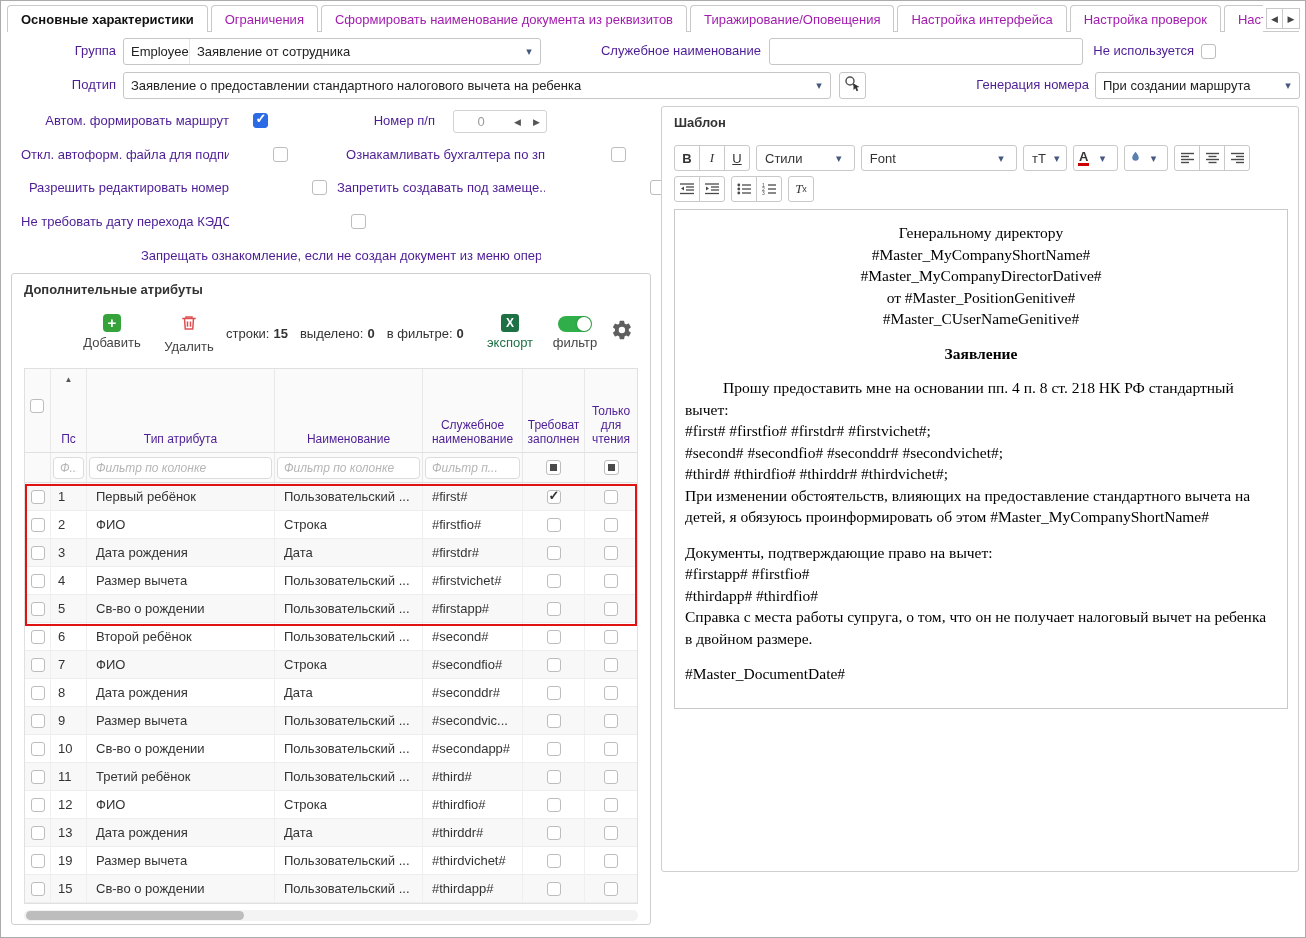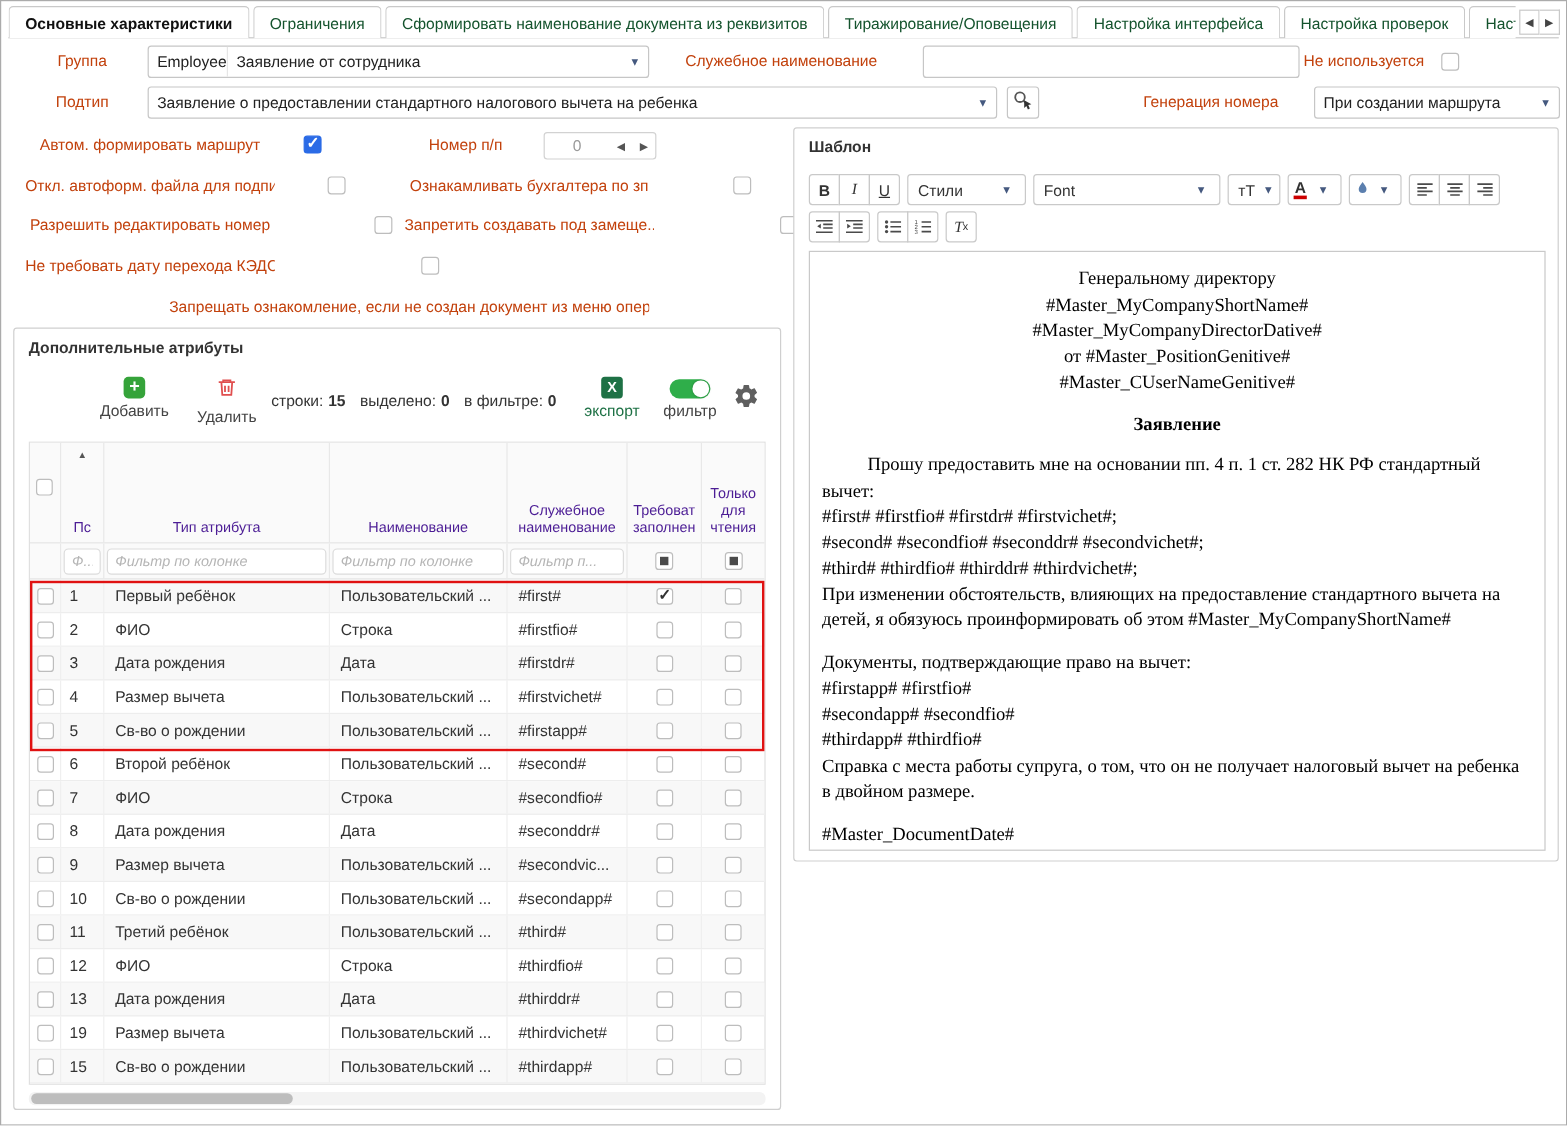--- a/index.html
+++ b/index.html
@@ -3,28 +3,28 @@
 <meta charset="utf-8">
 <style>
   * { margin:0; padding:0; box-sizing:border-box; }
   html,body { background:#eee; }
   body { font-family:"Liberation Sans", sans-serif; }
   .app { position:relative; width:1306px; height:938px; background:#fff; border:1px solid #ababab; overflow:hidden; }
 
   
   .tabs-underline { position:absolute; left:6px; right:6px; top:30px; height:1px; background:#c9c9c9; }
   .tabs { position:absolute; left:6px; top:4px; right:42px; height:27px; display:flex; overflow:hidden; }
-  .tab { flex:0 0 auto; display:flex; align-items:center; padding:0 13px; margin-right:3px; border:1px solid #c9c9c9; border-bottom:none; border-radius:4px 4px 0 0; font-size:13px; color:#14532d; white-space:nowrap; background:#fff; cursor:pointer; position:relative; z-index:2; }
+  .tab { flex:0 0 auto; display:flex; align-items:center; padding:0 13px; margin-right:3px; border:1px solid #c9c9c9; border-bottom:none; border-radius:4px 4px 0 0; font-size:13px; color:#a21caf; white-space:nowrap; background:#fff; cursor:pointer; position:relative; z-index:2; }
   .tab.active { color:#111; font-weight:700; }
   .tab-scroll { position:absolute; right:5px; top:7px; display:flex; z-index:3; }
   .tsbtn { width:17px; height:21px; border:1px solid #c9c9c9; background:#fff; font-size:9px; color:#444; display:flex; align-items:center; justify-content:center; cursor:pointer; }
   .tsbtn + .tsbtn { border-left:none; }
 
   
-  .lbl { position:absolute; font-size:13px; color:#c2410c; line-height:28px; text-align:center; white-space:nowrap; overflow:hidden; }
+  .lbl { position:absolute; font-size:13px; color:#4c1d95; line-height:28px; text-align:right; white-space:nowrap; overflow:hidden; }
   .field { position:absolute; height:27px; border:1px solid #c6c6c6; border-radius:3px; background:#fff; font-size:13px; color:#222; }
   .combo { display:flex; align-items:center; cursor:pointer; }
   .combo-prefix { flex:0 0 66px; padding:0 4px 0 7px; height:100%; display:flex; align-items:center; overflow:hidden; white-space:nowrap; border-right:1px solid #e6e6e6; }
   .combo-val { flex:1; padding:0 7px; white-space:nowrap; overflow:hidden; }
   .chev { flex:0 0 22px; text-align:center; color:#45597f; font-size:11px; }
   input.field { padding:0 7px; }
   .cbx { position:absolute; }
   .cb { width:15px; height:15px; border:1px solid #bdbdbd; border-radius:3px; background:#fff; display:inline-block; position:relative; cursor:pointer; }
   .cb.checked::after { content:"✓"; position:absolute; left:1px; top:-3px; font-size:13px; font-weight:700; color:#333; }
   .cb.blue.checked { background:#2b6be6; border-color:#2b6be6; }
@@ -522,21 +522,21 @@
         </div>
 
       <div class="red-overlay"></div>
     </div>
     <div class="hscroll">
       <div class="hthumb"></div>
     </div>
   </div>
 
   
-  <div class="panel" style="left:660px;top:105px;width:638px;height:612px">
+  <div class="panel" style="left:660px;top:105px;width:638px;height:766px">
     <div class="panel-title">Шаблон</div>
 
     <div class="etb" style="left:12px;top:38px;width:614px">
       <div class="egroup">
         <div class="ebtn b">B</div>
         <div class="ebtn i">I</div>
         <div class="ebtn u">U</div>
       </div>
       <div class="esel" style="width:100px">
         <span>Стили</span>
@@ -659,34 +659,33 @@
           <div>#Master_MyCompanyShortName#</div>
 
           <div class="alt">#Master_MyCompanyDirectorDative#</div>
 
           <div>от #Master_PositionGenitive#</div>
 
           <div class="alt">#Master_CUserNameGenitive#</div>
 
       </div>
       <div class="t-center">Заявление</div>
-      <p class="indent">Прошу предоставить мне на основании пп. 4 п. 1 ст. 282 НК РФ стандартный вычет:</p>
+      <p class="indent">Прошу предоставить мне на основании пп. 4 п. 8 ст. 218 НК РФ стандартный вычет:</p>
 
         <div class="alt">#first# #firstfio# #firstdr# #firstvichet#;</div>
 
         <div>#second# #secondfio# #seconddr# #secondvichet#;</div>
 
         <div class="alt">#third# #thirdfio# #thirddr# #thirdvichet#;</div>
 
       <p class="gap">При изменении обстоятельств, влияющих на предоставление стандартного вычета на детей, я обязуюсь проинформировать об этом #Master_MyCompanyShortName#</p>
       <div class="gap">Документы, подтверждающие право на вычет:</div>
 
         <div class="alt">#firstapp# #firstfio#</div>
 
-        <div>#secondapp# #secondfio#</div>
 
         <div class="alt">#thirdapp# #thirdfio#</div>
 
       <div>Справка с места работы супруга, о том, что он не получает налоговый вычет на ребенка в двойном размере.</div>
       <div class="gap">#Master_DocumentDate#</div>
     </div>
   </div>
 
 </div>
 

